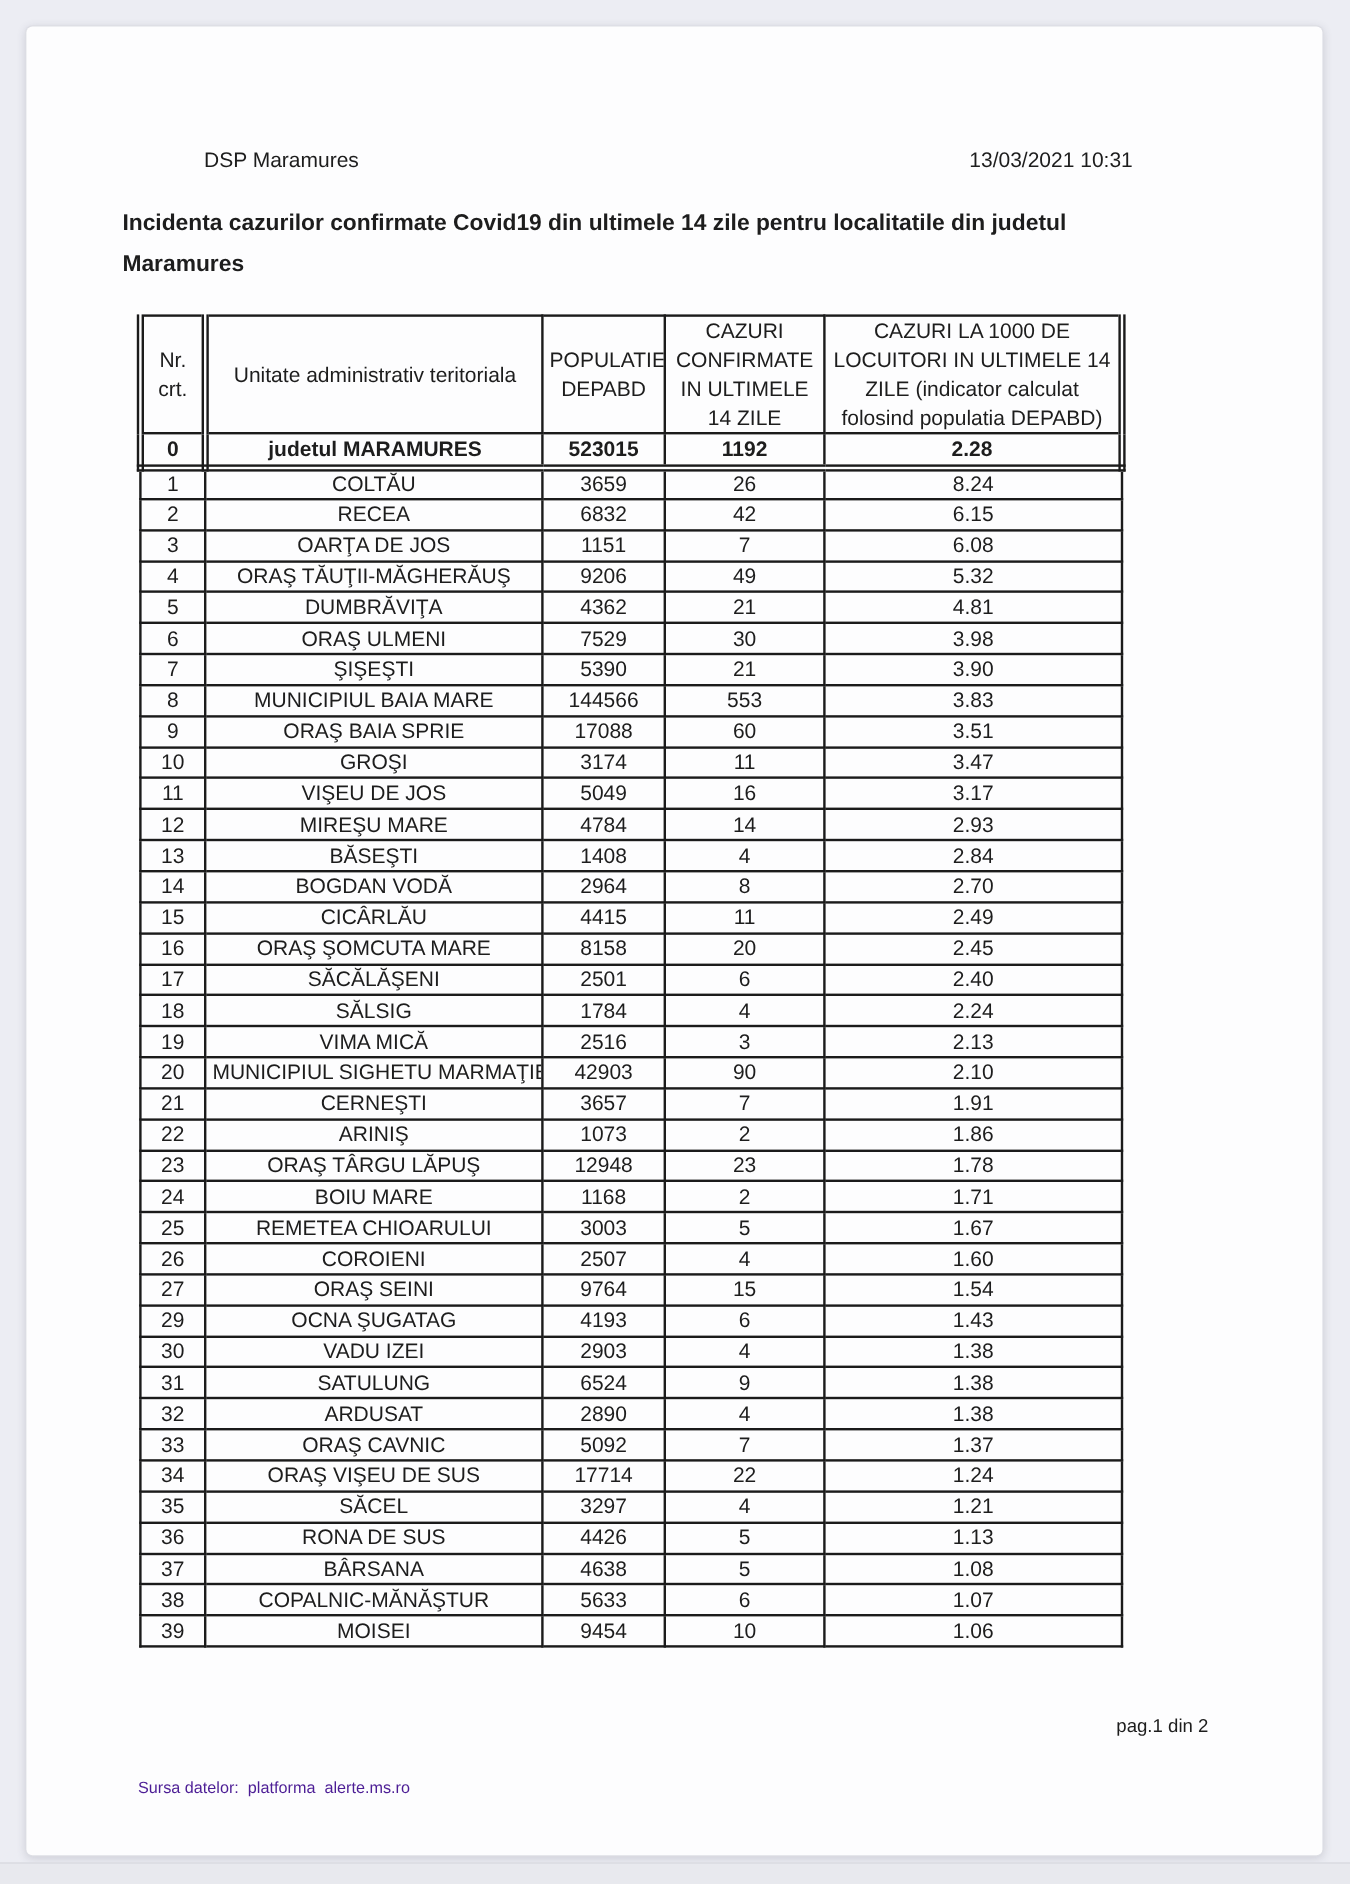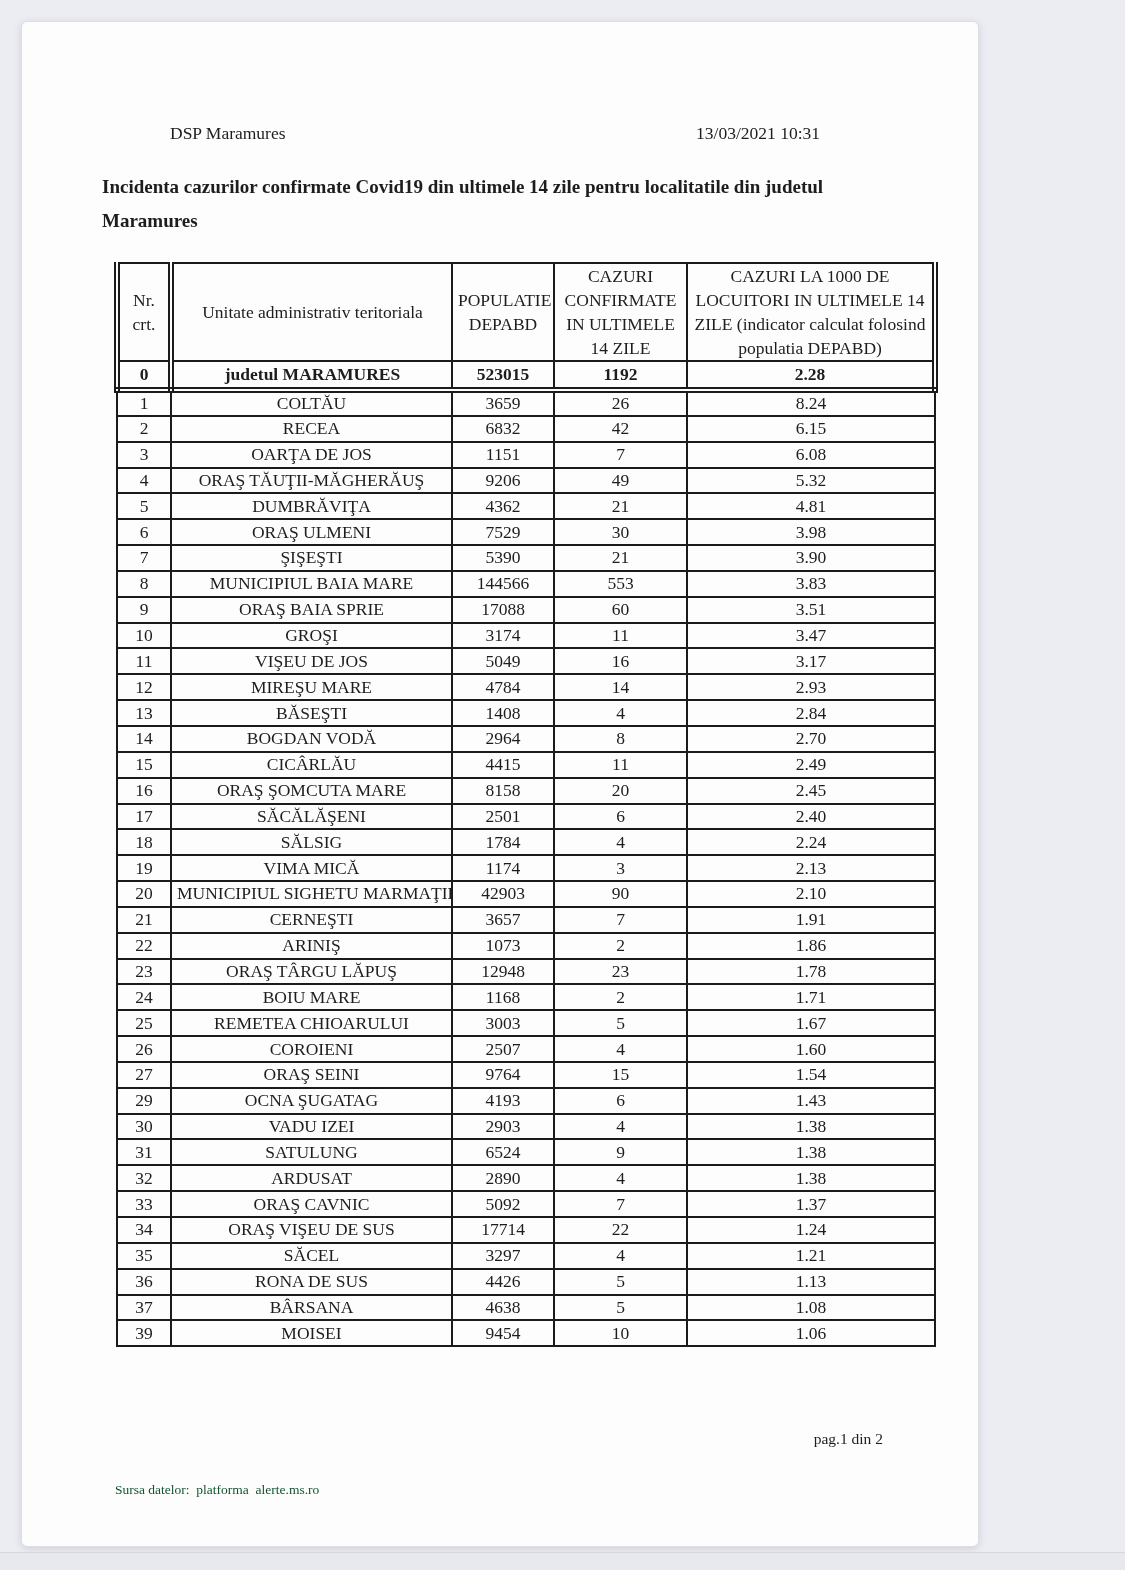--- a/index.html
+++ b/index.html
@@ -3,24 +3,23 @@
 <meta charset="utf-8">
 <style>
   html,body{margin:0;padding:0;}
   body{
     width:1125px;height:1570px;position:relative;overflow:hidden;
     background:#ecedf3;
     font-family:"Liberation Sans",sans-serif;
     color:#1d1d1d;
   }
   .page{
-    position:absolute;left:22px;top:22px;width:956px;height:1524px;
+    position:absolute;left:22px;top:22px;width:1080px;height:1524px;
     background:#fdfdfe;border-radius:5px;
     box-shadow:0 0 0 1px #dddee4, 0 2px 8px rgba(60,60,85,.20);
-    font-family:Liberation Serif, serif;
   }
   .bottom-strip{
     position:absolute;left:0;right:0;top:1552px;height:18px;
     background:#e8e9ee;border-top:1px solid #d6d7de;
   }
   .doc-header{
     position:absolute;left:148px;right:158px;top:100px;
     display:flex;justify-content:space-between;
     font-size:17.5px;line-height:22px;
   }
@@ -47,21 +46,21 @@
   thead th.c5{border-right:6px double #1b1b1b;}
   tr.total{height:29px;}
   tr.total td{font-weight:bold;border-bottom:6px double #1b1b1b;}
   tr.total td.c1{border-left:6px double #1b1b1b;border-right:6px double #1b1b1b;}
   tr.total td.c5{border-right:6px double #1b1b1b;}
   tbody tr{height:25.85px;}
   td.c2, th.c2{text-align:left;margin-top:36px;}
   td.c2{white-space:nowrap;}
   .footer-source{
     position:absolute;left:93px;top:1460px;
-    font-size:13.5px;white-space:pre;color:#14532d;
+    font-size:13.5px;white-space:pre;color:#4c1d95;
   }
   .footer-page{
     position:absolute;right:95px;top:1408px;font-size:15.5px;
   }
 </style>
 </head>
 <body>
 
 <div class="page">
 
@@ -222,21 +221,21 @@
         <tr>
           <td class="c1">18</td>
           <td class="c2">SĂLSIG</td>
           <td class="c3">1784</td>
           <td class="c4">4</td>
           <td class="c5">2.24</td>
         </tr>
         <tr>
           <td class="c1">19</td>
           <td class="c2">VIMA MICĂ</td>
-          <td class="c3">1174</td>
+          <td class="c3">2516</td>
           <td class="c4">3</td>
           <td class="c5">2.13</td>
         </tr>
         <tr>
           <td class="c1">20</td>
           <td class="c2">MUNICIPIUL SIGHETU MARMAŢIEI</td>
           <td class="c3">42903</td>
           <td class="c4">90</td>
           <td class="c5">2.10</td>
         </tr>
@@ -346,20 +345,27 @@
           <td class="c5">1.13</td>
         </tr>
         <tr>
           <td class="c1">37</td>
           <td class="c2">BÂRSANA</td>
           <td class="c3">4638</td>
           <td class="c4">5</td>
           <td class="c5">1.08</td>
         </tr>
         <tr>
+          <td class="c1">38</td>
+          <td class="c2">COPALNIC-MĂNĂŞTUR</td>
+          <td class="c3">5633</td>
+          <td class="c4">6</td>
+          <td class="c5">1.07</td>
+        </tr>
+        <tr>
           <td class="c1">39</td>
           <td class="c2">MOISEI</td>
           <td class="c3">9454</td>
           <td class="c4">10</td>
           <td class="c5">1.06</td>
         </tr>
       </tbody>
   </table>
 
   <div class="footer-source">Sursa datelor:  platforma  alerte.ms.ro</div>

